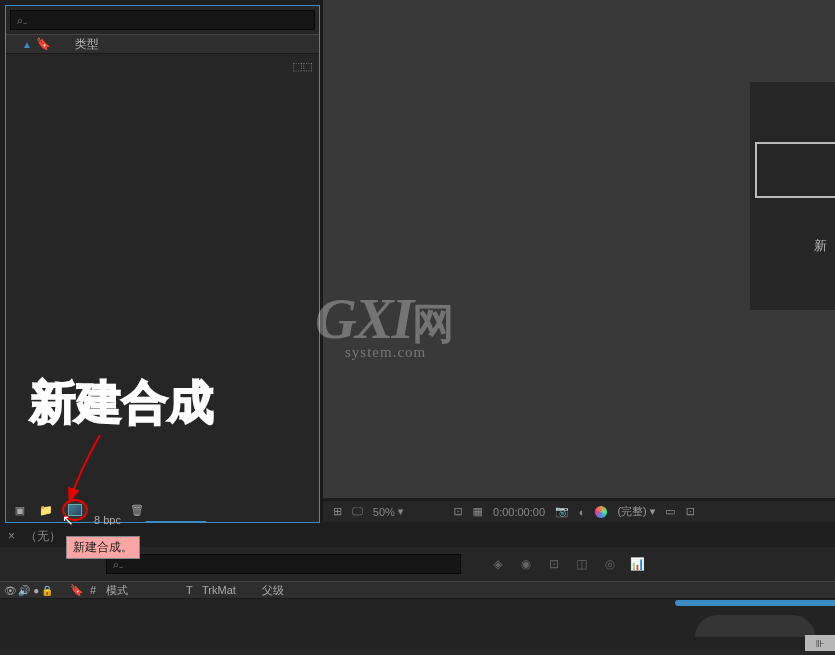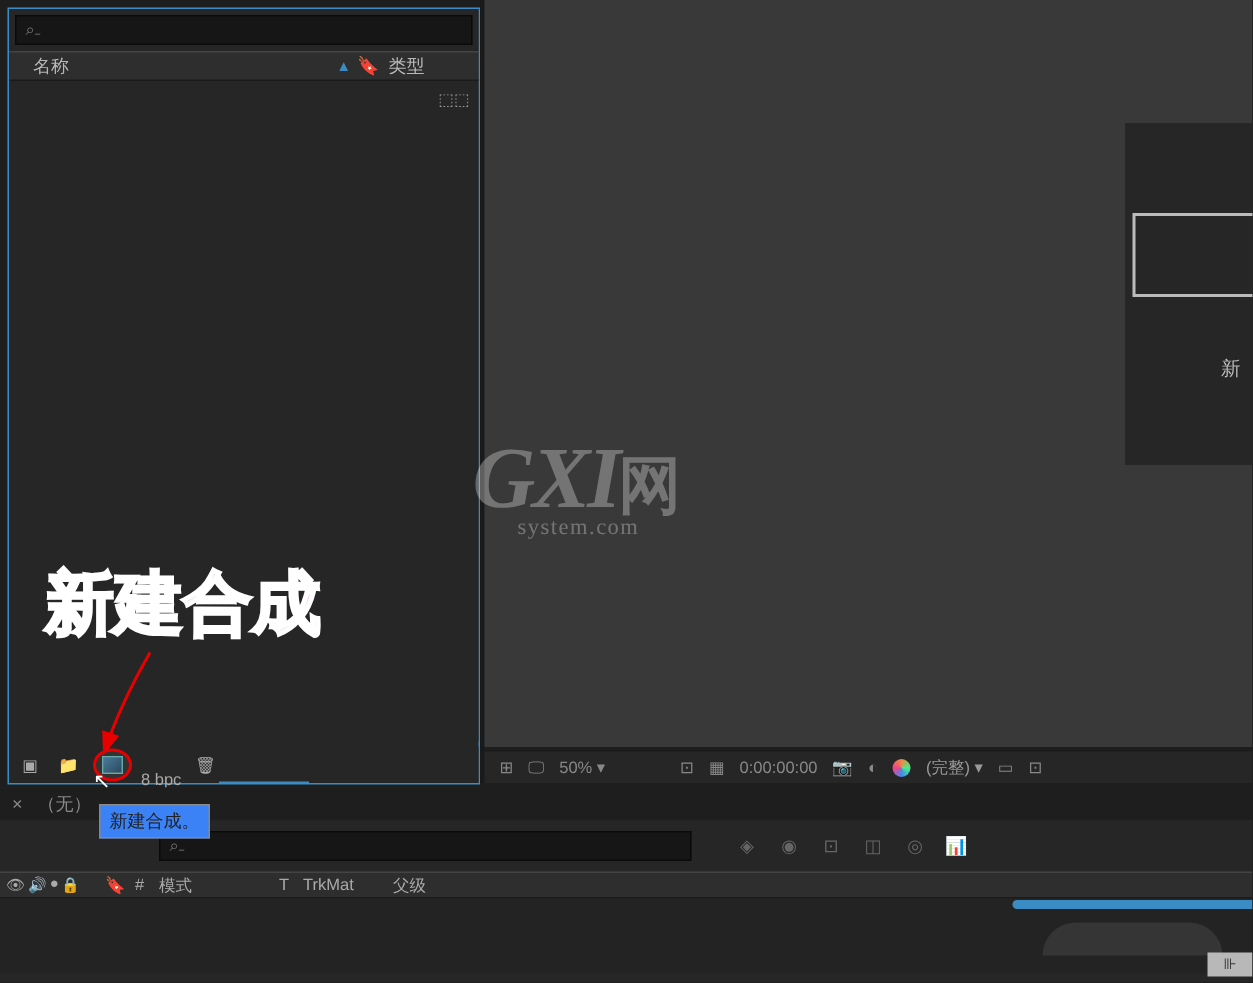--- a/index.html
+++ b/index.html
@@ -47,21 +47,21 @@
     .header-name {
       flex: 1;
       font-size: 12px;
     }
     .sort-triangle {
       color: #3a8dc4;
       margin-right: 4px;
       font-size: 10px;
     }
     .tag-icon { margin-right: 6px; color: #888; }
-    .header-type { width: 60px; }
+    .header-type { width: 60px; text-align: center; }
     .project-body {
       position: relative;
       height: 440px;
       background: #262626;
     }
     .flowchart-icon {
       position: absolute;
       right: 6px;
       top: 6px;
       color: #999;
@@ -196,21 +196,21 @@
       left: 62px;
       top: 512px;
       font-size: 14px;
       color: #fff;
       z-index: 10;
     }
     .tooltip {
       position: absolute;
       left: 66px;
       top: 536px;
-      background: #3b82f6;
+      background: #fca5a5;
       border: 1px solid #888;
       padding: 2px 6px;
       font-size: 12px;
       color: #222;
       z-index: 10;
     }
 
     .viewer-bottom {
       position: absolute;
       left: 323px;
@@ -337,21 +337,20 @@
 </head>
 <body>
 
 <div class="divider-v"></div>
 
 <div class="project-panel">
   <div class="search-row">
     <input class="search-input" placeholder="⌕₋" style="">
   </div>
   <div class="header-row">
-    <span class="header-name">名称</span>
     <span class="sort-triangle">▲</span>
     <span class="tag-icon">🔖</span>
     <span class="header-type">类型</span>
   </div>
   <div class="project-body">
     <span class="flowchart-icon">⬚⬚</span>
   </div>
   <div class="project-bottom">
     <span class="btm-btn">▣</span>
     <span class="btm-btn">📁</span>

